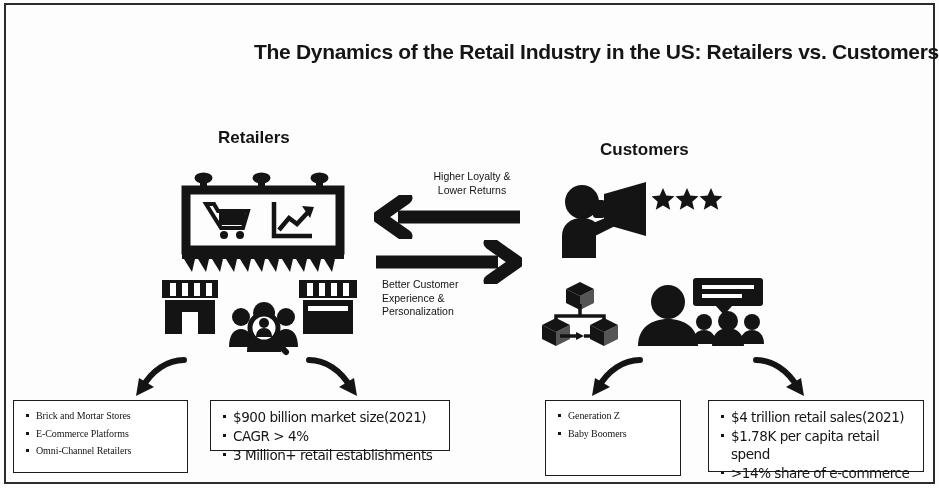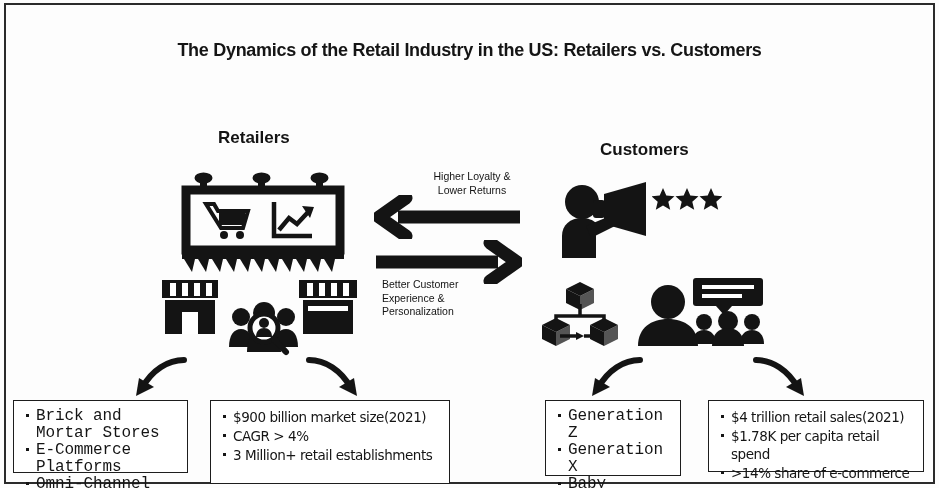--- a/index.html
+++ b/index.html
@@ -29,23 +29,23 @@
     box-sizing: border-box;
     pointer-events: none;
   }
 
   
   .title {
     position: absolute;
     left: 0;
     top: 40px;
     width: 939px;
-    text-align: center;
+    text-align: right;
     font-family: "Liberation Sans", sans-serif;
-    font-size: 18px;
+    font-size: 21px;
     font-weight: bold;
     color: #151515;
     letter-spacing: -0.3px;
     white-space: nowrap;
   }
 
   
   .sec-head {
     position: absolute;
     font-family: "Liberation Sans", sans-serif;
@@ -105,36 +105,36 @@
     content: "";
     position: absolute;
     left: 3px;
     top: 6px;
     width: 3px;
     height: 3px;
     background: #151515;
   }
   
   .style-a .fact-list li {
-    font-family: Liberation Mono, monospace;
-    font-size: 16px;
+    font-family: Liberation Serif, serif;
+    font-size: 10px;
     line-height: 16.5px;
     letter-spacing: -0.1px;
   }
   
   .style-b .fact-list li {
     font-family: "DejaVu Sans", sans-serif;
     font-size: 13.5px;
     line-height: 18px;
     letter-spacing: -0.45px;
   }
   .style-b .fact-list li:before { top: 7px; }
 
   #box-retail-types { left: 13px;  top: 400px; width: 175px; height: 73px; }
-  #box-retail-stats { left: 210px; top: 400px; width: 240px; height: 84px; }
+  #box-retail-stats { left: 210px; top: 400px; width: 240px; height: 51px; }
   #box-customer-segments { left: 545px; top: 400px; width: 136px; height: 76px; }
   #box-customer-stats { left: 708px; top: 400px; width: 216px; height: 72px; }
 
   svg { display: block; }
 </style>
 </head>
 <body>
 
 <div class="canvas">
 
@@ -382,21 +382,20 @@
     <ul class="fact-list">
       <li>$900 billion market size(2021)</li>
       <li>CAGR &gt; 4%</li>
       <li>3 Million+ retail establishments</li>
     </ul>
   </div>
 
   <div class="fact-box style-a" id="box-customer-segments">
     <ul class="fact-list">
       <li>Generation Z</li>
-      <li>Generation X</li>
       <li>Baby Boomers</li>
     </ul>
   </div>
 
   <div class="fact-box style-b" id="box-customer-stats">
     <ul class="fact-list">
       <li>$4 trillion retail sales(2021)</li>
       <li>$1.78K per capita retail spend</li>
       <li>&gt;14% share of e-commerce</li>
     </ul>

